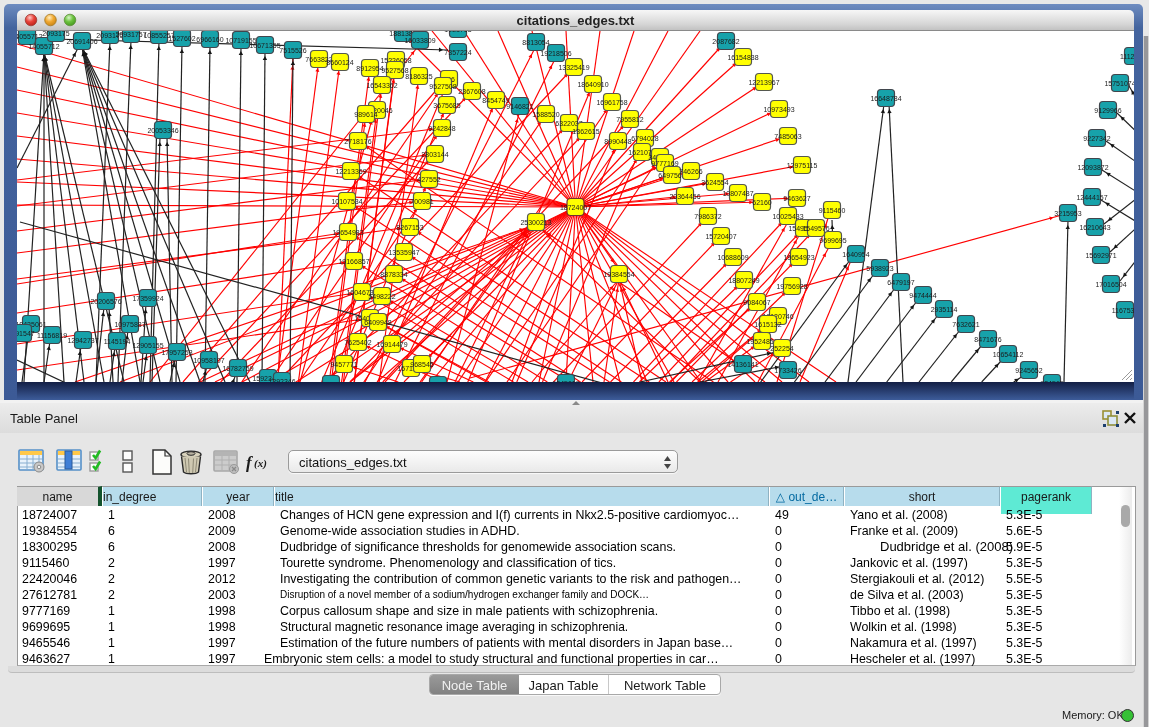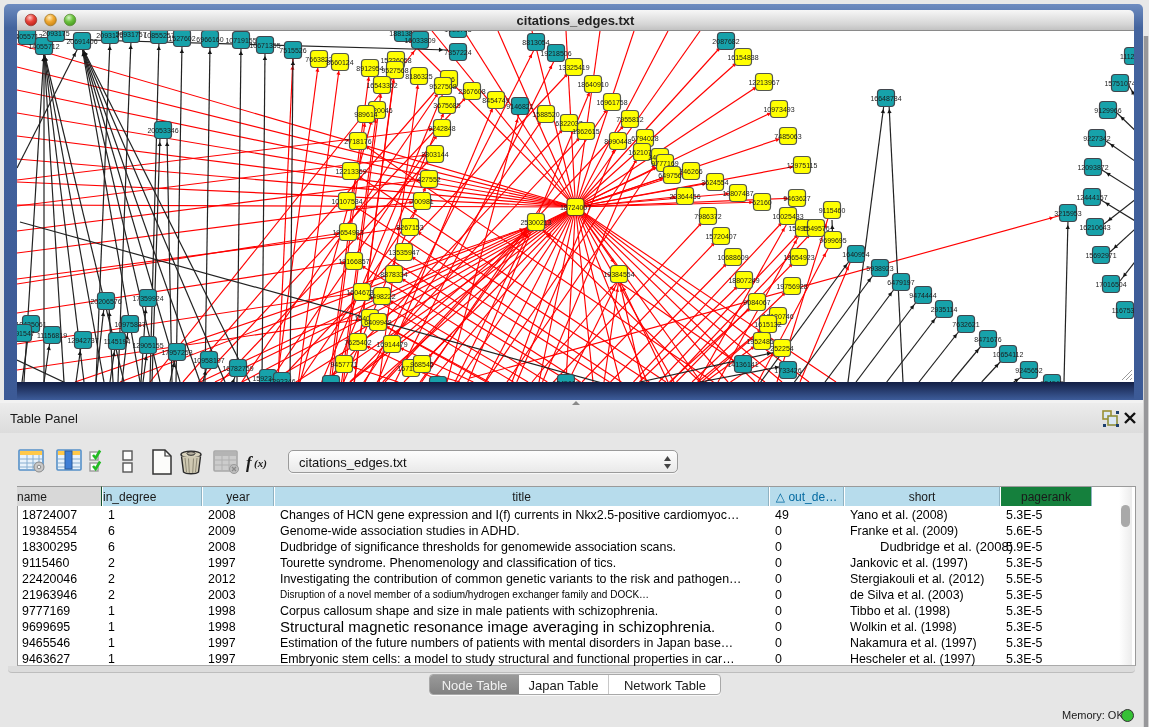--- a/index.html
+++ b/index.html
@@ -797,27 +797,27 @@
 </svg>
 <div style="position:absolute;left:288px;top:450px;width:390px;height:23px;border:1px solid #9a9a9a;border-radius:5px;background:linear-gradient(#fdfdfd,#e9e9e9);box-shadow:0 1px 1px rgba(255,255,255,.8)">
 <div style="position:absolute;left:10px;top:0;height:23px;line-height:23px;font-size:13px;color:#111">citations_edges.txt</div>
 <svg style="position:absolute;right:5px;top:4px" width="9" height="15" viewBox="0 0 9 15">
       <path d="M4.5 1 L8 6 H1 Z" fill="#444"></path>
       <path d="M4.5 14 L1 9 H8 Z" fill="#444"></path>
     </svg>
 </div>
 
 <div class="abs" style="left:17px;top:486px;width:1119px;height:180px;background:#fff;border:1px solid #9a9a9a;border-bottom:1px solid #aaa"></div>
-<div style="position:absolute;left:17px;top:486px;width:85px;height:20px;background:#d8d8d8;border-right:1px solid #14532d;border-top:1px solid #9a9a9a;line-height:20px;font-size:12px;color:#1a1a1a">name</div>
+<div style="position:absolute;left:17px;top:486px;width:85px;height:20px;background:#d8d8d8;border-right:4px solid #14532d;border-top:1px solid #9a9a9a;text-align:center;line-height:20px;font-size:12px;color:#1a1a1a">name</div>
 <div style="position:absolute;left:103px;top:486px;width:99px;height:20px;background:#b7dcec;border-right:1px solid #8fb2c2;border-top:1px solid #9a9a9a;text-align:left;line-height:20px;font-size:12px;color:#1a1a1a">in_degree</div>
 <div style="position:absolute;left:203px;top:486px;width:71px;height:20px;background:#b7dcec;border-right:1px solid #8fb2c2;border-top:1px solid #9a9a9a;text-align:center;line-height:20px;font-size:12px;color:#1a1a1a">year</div>
-<div style="position:absolute;left:275px;top:486px;width:494px;height:20px;background:#b7dcec;border-right:1px solid #8fb2c2;border-top:1px solid #9a9a9a;text-align:center;line-height:20px;font-size:12px;color:#1a1a1a">title</div>
+<div style="position:absolute;left:275px;top:486px;width:494px;height:20px;background:#b7dcec;border-right:1px solid #8fb2c2;border-top:1px solid #9a9a9a;text-align:left;line-height:20px;font-size:12px;color:#1a1a1a">title</div>
 <div style="position:absolute;left:770px;top:486px;width:74px;height:20px;background:#b7dcec;border-right:1px solid #8fb2c2;border-top:1px solid #9a9a9a;text-align:center;line-height:20px;font-size:12px;color:#0369a1">△ out_de…</div>
 <div style="position:absolute;left:845px;top:486px;width:155px;height:20px;background:#b7dcec;border-right:1px solid #8fb2c2;border-top:1px solid #9a9a9a;text-align:center;line-height:20px;font-size:12px;color:#1a1a1a">short</div>
-<div style="position:absolute;left:1001px;top:486px;width:91px;height:20px;background:#15803d;border-right:1px solid #8fb2c2;border-top:1px solid #9a9a9a;text-align:center;line-height:20px;font-size:12px;color:#1a1a1a">pagerank</div>
+<div style="position:absolute;left:1001px;top:486px;width:91px;height:28px;background:#5eead4;border-right:1px solid #8fb2c2;border-top:1px solid #9a9a9a;text-align:center;line-height:20px;font-size:12px;color:#1a1a1a">pagerank</div>
 <div style="position:absolute;left:22px;top:507px;width:81px;height:16px;line-height:16px;font-size:12.4px;color:#000;white-space:nowrap;overflow:hidden">18724007</div>
 <div style="position:absolute;left:108px;top:507px;width:95px;height:16px;line-height:16px;font-size:12.4px;color:#000;white-space:nowrap;overflow:hidden">1</div>
 <div style="position:absolute;left:208px;top:507px;width:67px;height:16px;line-height:16px;font-size:12.4px;color:#000;white-space:nowrap;overflow:hidden">2008</div>
 <div style="position:absolute;left:280px;top:507px;width:490px;height:16px;line-height:16px;font-size:12.4px;color:#000;white-space:nowrap;overflow:hidden">Changes of HCN gene expression and I(f) currents in Nkx2.5-positive cardiomyoc…</div>
 <div style="position:absolute;left:775px;top:507px;width:70px;height:16px;line-height:16px;font-size:12.4px;color:#000;white-space:nowrap;overflow:hidden">49</div>
 <div style="position:absolute;left:850px;top:507px;width:151px;height:16px;line-height:16px;font-size:12.4px;color:#000;white-space:nowrap;overflow:hidden">Yano et al. (2008)</div>
 <div style="position:absolute;left:1006px;top:507px;width:87px;height:16px;line-height:16px;font-size:12.4px;color:#000;white-space:nowrap;overflow:hidden">5.3E-5</div>
 <div style="position:absolute;left:22px;top:523px;width:81px;height:16px;line-height:16px;font-size:12.4px;color:#000;white-space:nowrap;overflow:hidden">19384554</div>
 <div style="position:absolute;left:108px;top:523px;width:95px;height:16px;line-height:16px;font-size:12.4px;color:#000;white-space:nowrap;overflow:hidden">6</div>
 <div style="position:absolute;left:208px;top:523px;width:67px;height:16px;line-height:16px;font-size:12.4px;color:#000;white-space:nowrap;overflow:hidden">2009</div>
@@ -839,52 +839,52 @@
 <div style="position:absolute;left:775px;top:555px;width:70px;height:16px;line-height:16px;font-size:12.4px;color:#000;white-space:nowrap;overflow:hidden">0</div>
 <div style="position:absolute;left:850px;top:555px;width:151px;height:16px;line-height:16px;font-size:12.4px;color:#000;white-space:nowrap;overflow:hidden">Jankovic et al. (1997)</div>
 <div style="position:absolute;left:1006px;top:555px;width:87px;height:16px;line-height:16px;font-size:12.4px;color:#000;white-space:nowrap;overflow:hidden">5.3E-5</div>
 <div style="position:absolute;left:22px;top:571px;width:81px;height:16px;line-height:16px;font-size:12.4px;color:#000;white-space:nowrap;overflow:hidden">22420046</div>
 <div style="position:absolute;left:108px;top:571px;width:95px;height:16px;line-height:16px;font-size:12.4px;color:#000;white-space:nowrap;overflow:hidden">2</div>
 <div style="position:absolute;left:208px;top:571px;width:67px;height:16px;line-height:16px;font-size:12.4px;color:#000;white-space:nowrap;overflow:hidden">2012</div>
 <div style="position:absolute;left:280px;top:571px;width:490px;height:16px;line-height:16px;font-size:12.4px;color:#000;white-space:nowrap;overflow:hidden">Investigating the contribution of common genetic variants to the risk and pathogen…</div>
 <div style="position:absolute;left:775px;top:571px;width:70px;height:16px;line-height:16px;font-size:12.4px;color:#000;white-space:nowrap;overflow:hidden">0</div>
 <div style="position:absolute;left:850px;top:571px;width:151px;height:16px;line-height:16px;font-size:12.4px;color:#000;white-space:nowrap;overflow:hidden">Stergiakouli et al. (2012)</div>
 <div style="position:absolute;left:1006px;top:571px;width:87px;height:16px;line-height:16px;font-size:12.4px;color:#000;white-space:nowrap;overflow:hidden">5.5E-5</div>
-<div style="position:absolute;left:22px;top:587px;width:81px;height:16px;line-height:16px;font-size:12.4px;color:#000;white-space:nowrap;overflow:hidden">21963946</div>
+<div style="position:absolute;left:22px;top:587px;width:81px;height:16px;line-height:16px;font-size:12.4px;color:#000;white-space:nowrap;overflow:hidden">27612781</div>
 <div style="position:absolute;left:108px;top:587px;width:95px;height:16px;line-height:16px;font-size:12.4px;color:#000;white-space:nowrap;overflow:hidden">2</div>
 <div style="position:absolute;left:208px;top:587px;width:67px;height:16px;line-height:16px;font-size:12.4px;color:#000;white-space:nowrap;overflow:hidden">2003</div>
 <div style="position:absolute;left:280px;top:587px;width:490px;height:16px;line-height:16px;font-size:10px;color:#000;white-space:nowrap;overflow:hidden">Disruption of a novel member of a sodium/hydrogen exchanger family and DOCK…</div>
 <div style="position:absolute;left:775px;top:587px;width:70px;height:16px;line-height:16px;font-size:12.4px;color:#000;white-space:nowrap;overflow:hidden">0</div>
 <div style="position:absolute;left:850px;top:587px;width:151px;height:16px;line-height:16px;font-size:12.4px;color:#000;white-space:nowrap;overflow:hidden">de Silva et al. (2003)</div>
 <div style="position:absolute;left:1006px;top:587px;width:87px;height:16px;line-height:16px;font-size:12.4px;color:#000;white-space:nowrap;overflow:hidden">5.3E-5</div>
 <div style="position:absolute;left:22px;top:603px;width:81px;height:16px;line-height:16px;font-size:12.4px;color:#000;white-space:nowrap;overflow:hidden">9777169</div>
 <div style="position:absolute;left:108px;top:603px;width:95px;height:16px;line-height:16px;font-size:12.4px;color:#000;white-space:nowrap;overflow:hidden">1</div>
 <div style="position:absolute;left:208px;top:603px;width:67px;height:16px;line-height:16px;font-size:12.4px;color:#000;white-space:nowrap;overflow:hidden">1998</div>
 <div style="position:absolute;left:280px;top:603px;width:490px;height:16px;line-height:16px;font-size:12.4px;color:#000;white-space:nowrap;overflow:hidden">Corpus callosum shape and size in male patients with schizophrenia.</div>
 <div style="position:absolute;left:775px;top:603px;width:70px;height:16px;line-height:16px;font-size:12.4px;color:#000;white-space:nowrap;overflow:hidden">0</div>
 <div style="position:absolute;left:850px;top:603px;width:151px;height:16px;line-height:16px;font-size:12.4px;color:#000;white-space:nowrap;overflow:hidden">Tibbo et al. (1998)</div>
 <div style="position:absolute;left:1006px;top:603px;width:87px;height:16px;line-height:16px;font-size:12.4px;color:#000;white-space:nowrap;overflow:hidden">5.3E-5</div>
 <div style="position:absolute;left:22px;top:619px;width:81px;height:16px;line-height:16px;font-size:12.4px;color:#000;white-space:nowrap;overflow:hidden">9699695</div>
 <div style="position:absolute;left:108px;top:619px;width:95px;height:16px;line-height:16px;font-size:12.4px;color:#000;white-space:nowrap;overflow:hidden">1</div>
 <div style="position:absolute;left:208px;top:619px;width:67px;height:16px;line-height:16px;font-size:12.4px;color:#000;white-space:nowrap;overflow:hidden">1998</div>
-<div style="position:absolute;left:280px;top:619px;width:490px;height:16px;line-height:16px;font-size:15px;color:#000;white-space:nowrap;overflow:hidden">Structural magnetic resonance image averaging in schizophrenia.</div>
+<div style="position:absolute;left:280px;top:619px;width:490px;height:16px;line-height:16px;font-size:12px;color:#000;white-space:nowrap;overflow:hidden">Structural magnetic resonance image averaging in schizophrenia.</div>
 <div style="position:absolute;left:775px;top:619px;width:70px;height:16px;line-height:16px;font-size:12.4px;color:#000;white-space:nowrap;overflow:hidden">0</div>
 <div style="position:absolute;left:850px;top:619px;width:151px;height:16px;line-height:16px;font-size:12.4px;color:#000;white-space:nowrap;overflow:hidden">Wolkin et al. (1998)</div>
 <div style="position:absolute;left:1006px;top:619px;width:87px;height:16px;line-height:16px;font-size:12.4px;color:#000;white-space:nowrap;overflow:hidden">5.3E-5</div>
 <div style="position:absolute;left:22px;top:635px;width:81px;height:16px;line-height:16px;font-size:12.4px;color:#000;white-space:nowrap;overflow:hidden">9465546</div>
 <div style="position:absolute;left:108px;top:635px;width:95px;height:16px;line-height:16px;font-size:12.4px;color:#000;white-space:nowrap;overflow:hidden">1</div>
 <div style="position:absolute;left:208px;top:635px;width:67px;height:16px;line-height:16px;font-size:12.4px;color:#000;white-space:nowrap;overflow:hidden">1997</div>
 <div style="position:absolute;left:280px;top:635px;width:490px;height:16px;line-height:16px;font-size:12.4px;color:#000;white-space:nowrap;overflow:hidden">Estimation of the future numbers of patients with mental disorders in Japan base…</div>
 <div style="position:absolute;left:775px;top:635px;width:70px;height:16px;line-height:16px;font-size:12.4px;color:#000;white-space:nowrap;overflow:hidden">0</div>
 <div style="position:absolute;left:850px;top:635px;width:151px;height:16px;line-height:16px;font-size:12.4px;color:#000;white-space:nowrap;overflow:hidden">Nakamura et al. (1997)</div>
 <div style="position:absolute;left:1006px;top:635px;width:87px;height:16px;line-height:16px;font-size:12.4px;color:#000;white-space:nowrap;overflow:hidden">5.3E-5</div>
 <div style="position:absolute;left:22px;top:651px;width:81px;height:16px;line-height:16px;font-size:12.4px;color:#000;white-space:nowrap;overflow:hidden">9463627</div>
 <div style="position:absolute;left:108px;top:651px;width:95px;height:16px;line-height:16px;font-size:12.4px;color:#000;white-space:nowrap;overflow:hidden">1</div>
 <div style="position:absolute;left:208px;top:651px;width:67px;height:16px;line-height:16px;font-size:12.4px;color:#000;white-space:nowrap;overflow:hidden">1997</div>
-<div style="position:absolute;left:280px;top:651px;width:490px;height:16px;line-height:16px;font-size:12.4px;color:#000;white-space:nowrap;overflow:hidden">Embryonic stem cells: a model to study structural and functional properties in car…</div>
+<div style="position:absolute;left:264px;top:651px;width:490px;height:16px;line-height:16px;font-size:12.4px;color:#000;white-space:nowrap;overflow:hidden">Embryonic stem cells: a model to study structural and functional properties in car…</div>
 <div style="position:absolute;left:775px;top:651px;width:70px;height:16px;line-height:16px;font-size:12.4px;color:#000;white-space:nowrap;overflow:hidden">0</div>
 <div style="position:absolute;left:850px;top:651px;width:151px;height:16px;line-height:16px;font-size:12.4px;color:#000;white-space:nowrap;overflow:hidden">Hescheler et al. (1997)</div>
 <div style="position:absolute;left:1006px;top:651px;width:87px;height:16px;line-height:16px;font-size:12.4px;color:#000;white-space:nowrap;overflow:hidden">5.3E-5</div>
 
 <div class="abs" style="left:1119px;top:487px;width:13px;height:178px;background:linear-gradient(90deg,#ffffff,#ececec)"></div>
 <div class="abs" style="left:1121px;top:505px;width:9px;height:22px;background:#a9a9a9;border-radius:5px"></div>
 
 <div class="abs" style="left:8px;top:666px;width:1127px;height:7px;background:#dcdcdc;border-bottom:1px solid #bdbdbd;border-radius:0 0 4px 4px"></div>
 <div style="position:absolute;left:429px;top:674px;width:292px;height:21px;border:1px solid #a8a8a8;border-radius:4px;background:#fff;overflow:hidden;box-shadow:0 1px 0 rgba(255,255,255,.7)">
 <div style="position:absolute;left:0;top:0;width:89px;height:21px;background:linear-gradient(#9a9a9a,#7f7f7f);color:#f2f2f2;text-align:center;line-height:21px;font-size:13px">Node Table</div>

